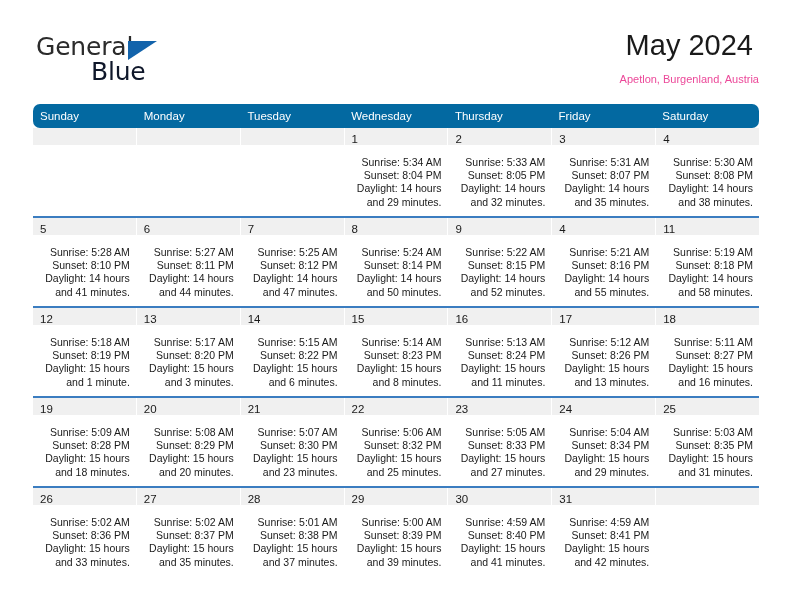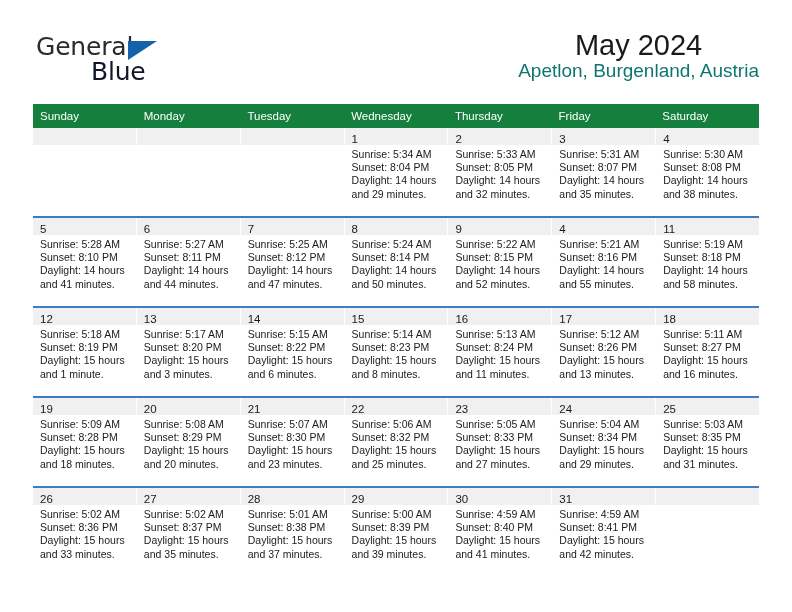--- a/index.html
+++ b/index.html
@@ -71,36 +71,38 @@
     text-align: right;
   }
   .cal-title {
     font-size: 29px;
     color: #1a1a1a;
     line-height: 34px;
     white-space: nowrap;
     text-align: center;
   }
   .cal-subtitle {
-    font-size: 19px;
-    color: #0f766e;
+    margin-top: 8px;
+    font-size: 11px;
+    color: #ec4899;
     line-height: 18px;
     white-space: nowrap;
   }
 
   
   .calendar {
     position: absolute;
     left: 33px;
     top: 104px;
     width: 726px;
   }
   .dow-row {
     display: flex;
-    background: #15803d;
+    background: #0369a1;
+    border-radius: 7px;
   }
   .dow-cell {
     flex: 1 1 0;
     box-sizing: border-box;
     padding: 5px 0 5px 7px;
     font-size: 11.5px;
     color: #ffffff;
     line-height: 14px;
     white-space: nowrap;
   }
@@ -129,21 +131,22 @@
     background: #f0f0f0;
     box-sizing: border-box;
     padding: 1px 0 0 7px;
   }
   .day-num {
     font-size: 11.5px;
     color: #1a1a1a;
     line-height: 15px;
   }
   .day-body {
-    padding: 3px 6px 0 7px;
+    padding: 11px 6px 0 7px;
+    text-align: right;
   }
   .day-line {
     font-size: 10.5px;
     line-height: 13.2px;
     color: #1a1a1a;
     white-space: nowrap;
   }
   .day-cell.empty .day-num-band { background: #f0f0f0; }
 </style>
 </head>

